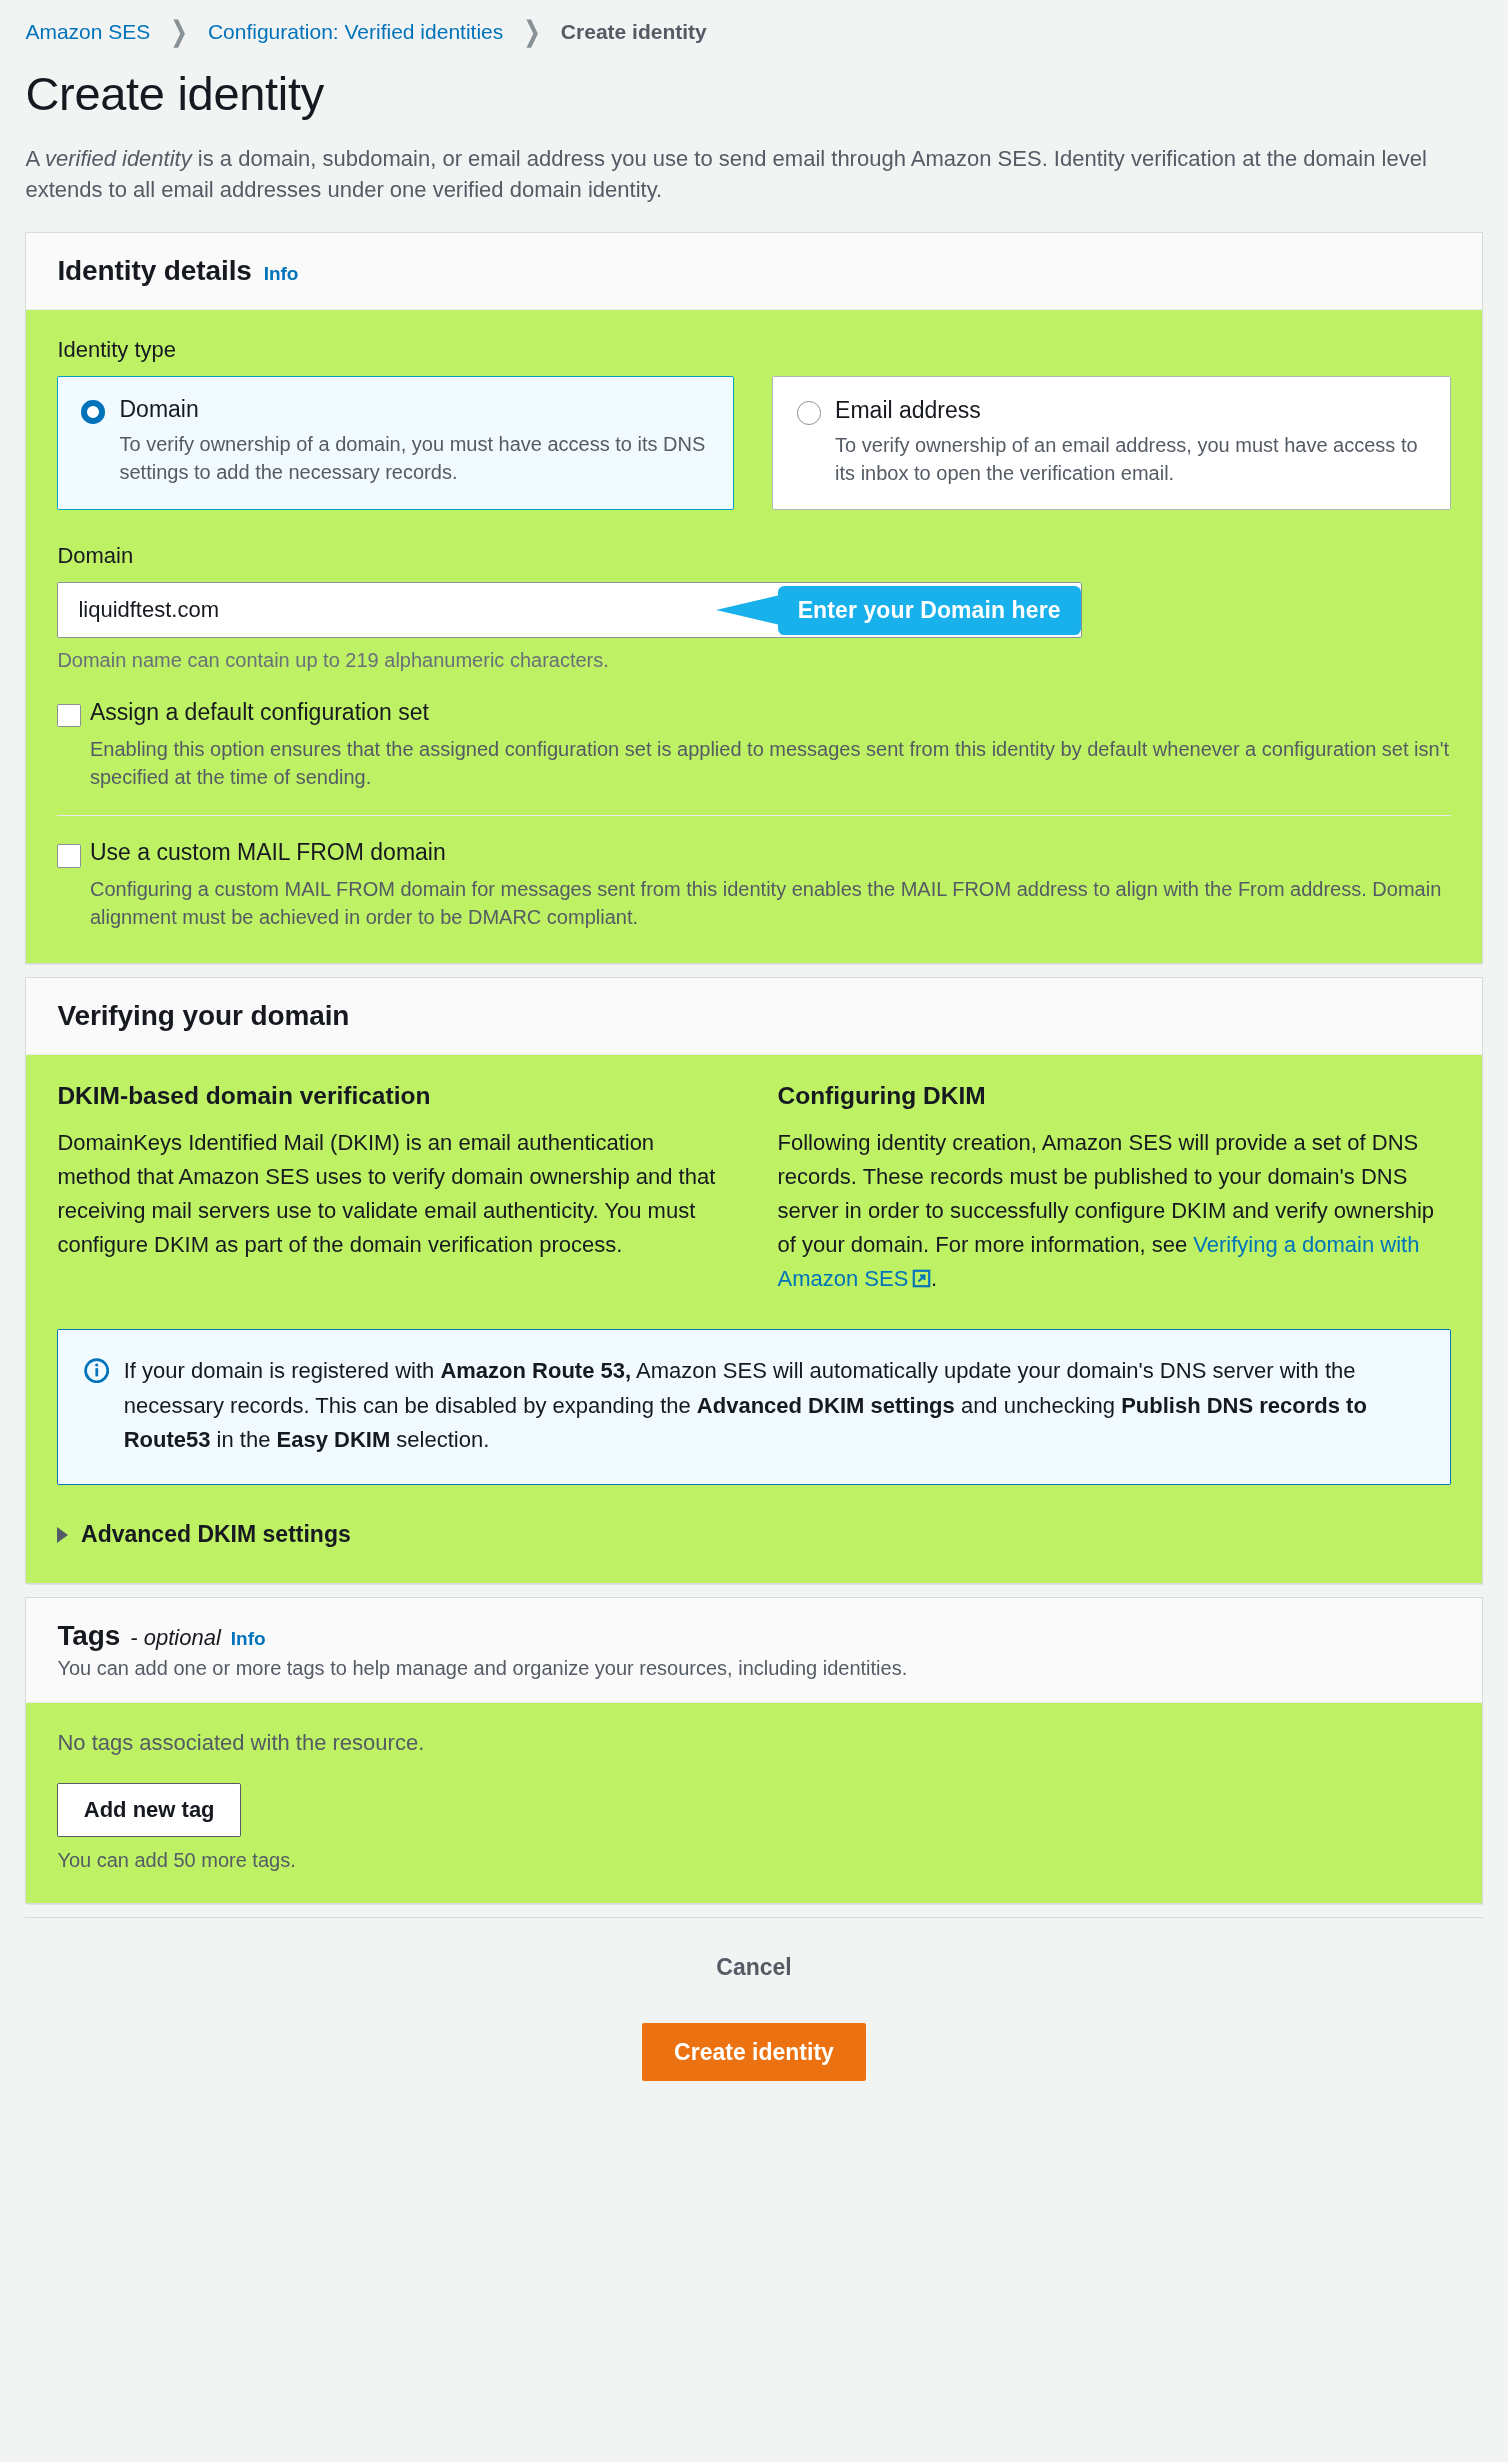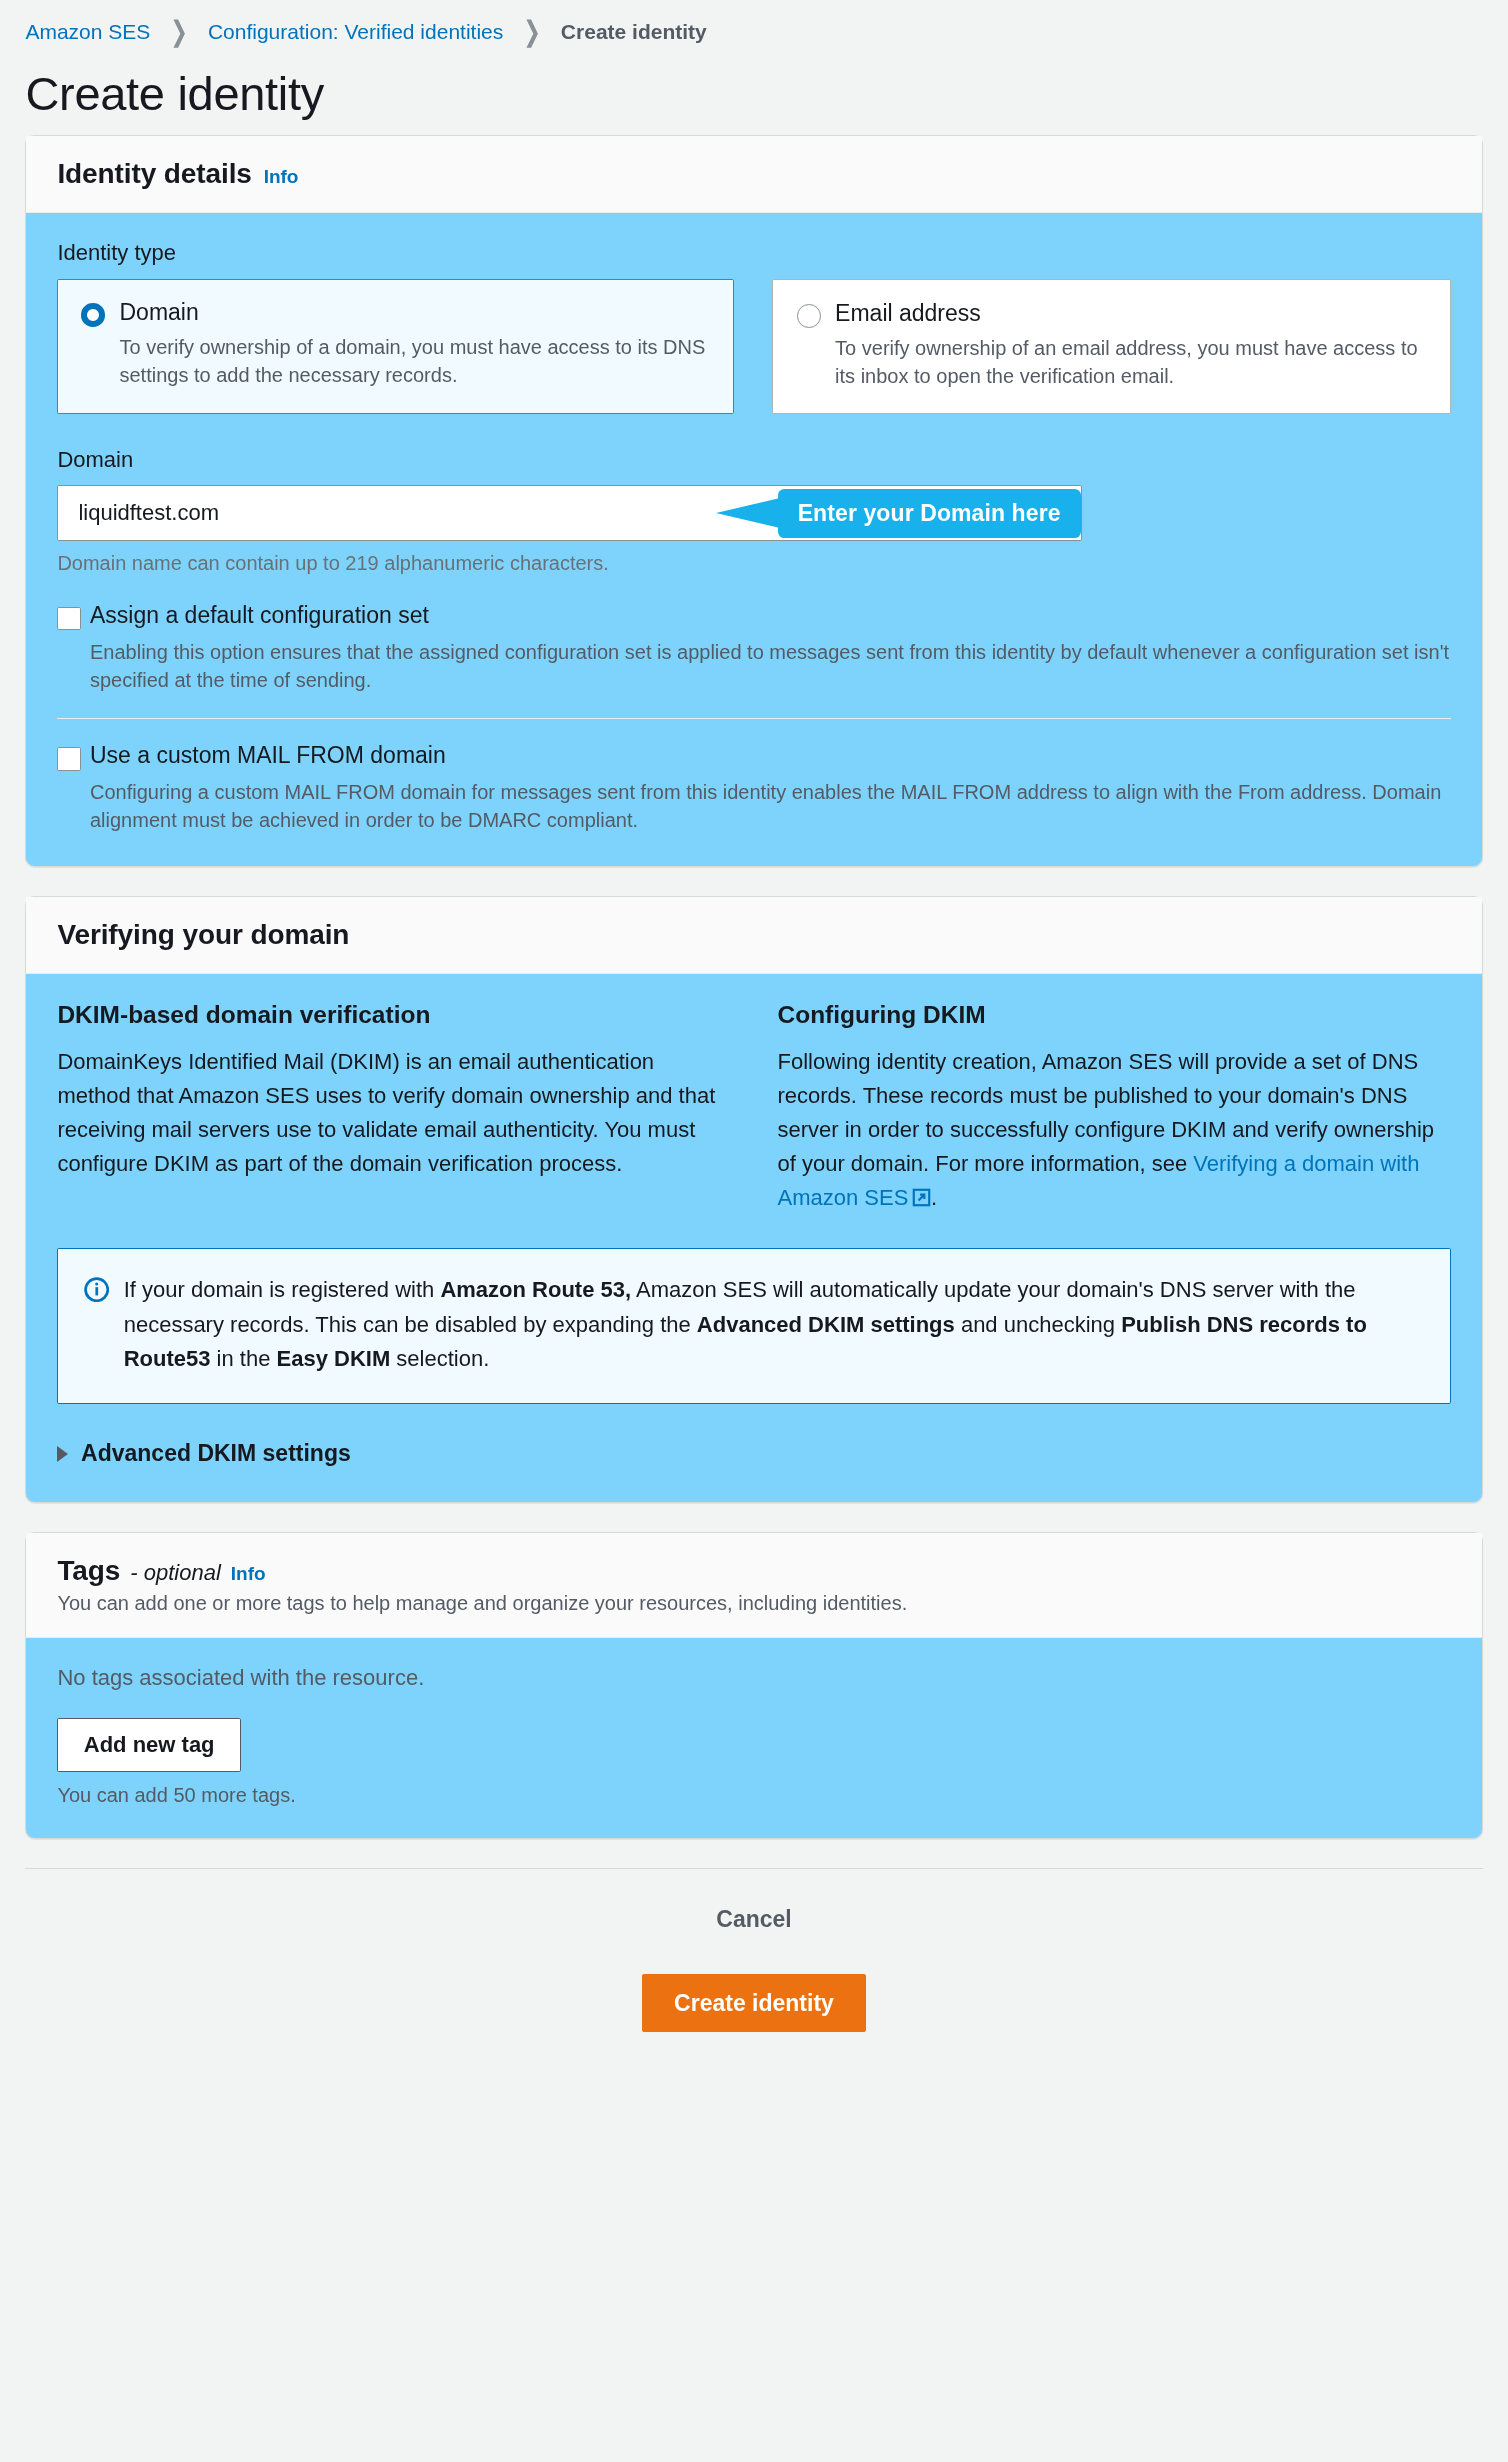--- a/index.html
+++ b/index.html
@@ -46,25 +46,25 @@
     font-size: 22px;
     line-height: 1.42;
     color: #545b64;
     max-width: 1454px;
     margin-bottom: 27px;
   }
   .page-desc em { font-style: italic; }
 
   
   .card {
-    background: #7dd3fc;
+    background: #bef264;
     border: 0.9px solid #d5dbdb;
-    border-radius: 10px;
+    border-radius: 0;
     box-shadow: 0 0.9px 0.9px 0 rgba(0,28,36,0.08);
-    margin-bottom: 29px;
+    margin-bottom: 13px;
   }
   .card-header {
     background: #fafafa;
     border-bottom: 0.9px solid #eaeded;
     padding: 22px 31px 22px 31px;
     display: flex;
     align-items: baseline;
     gap: 11.8px;
   }
   .card-title {
@@ -359,20 +359,23 @@
 
   <nav class="breadcrumb">
     <a class="crumb-link" href="#">Amazon SES</a>
     <span class="crumb-sep">❯</span>
     <a class="crumb-link" href="#">Configuration: Verified identities</a>
     <span class="crumb-sep">❯</span>
     <span class="crumb-current">Create identity</span>
   </nav>
 
   <h1 class="page-title">Create identity</h1>
+  <p class="page-desc">
+    <span>A </span><em>verified identity</em><span> is a domain, subdomain, or email address you use to send email through Amazon SES. Identity verification at the domain level extends to all email addresses under one verified domain identity.</span>
+  </p>
 
   <section class="card">
     <div class="card-header">
       <span class="card-title">Identity details</span>
       <a class="info-link" href="#">Info</a>
     </div>
 
     <div class="card-body">
 
       <span class="field-label">Identity type</span>

